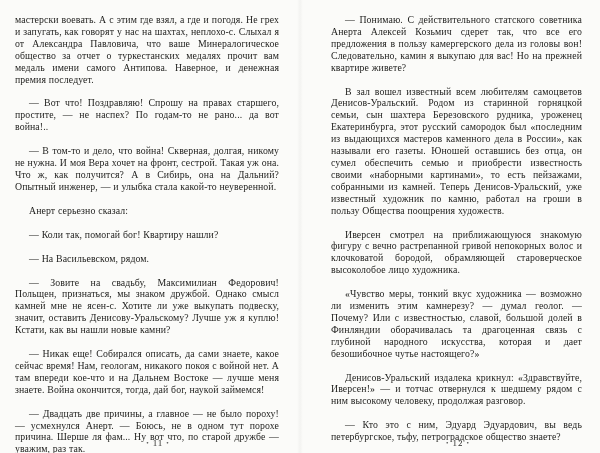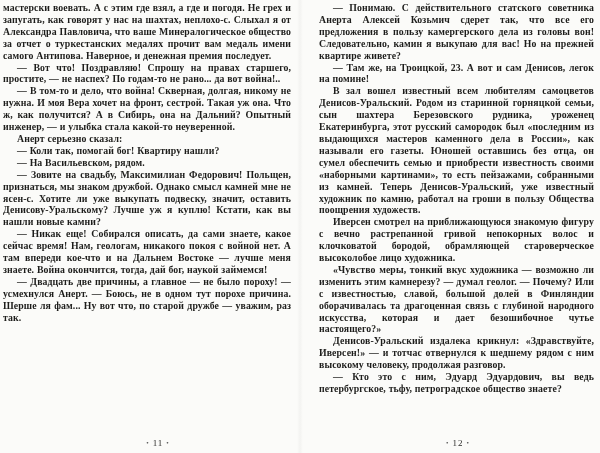--- a/index.html
+++ b/index.html
@@ -29,23 +29,22 @@
   .page.left  { padding: 2px 9px 22px 3px; }
   .page.right { padding: 2px 6px 22px 19px; }
   .pagetext {
     text-align: justify;
     font-size: 9.8px;
     line-height: 11.9px;
     letter-spacing: 0.1px;
     word-spacing: 0.2px;
   }
   .pagetext p {
-    margin: 0;
+    margin: 12px;
     text-indent: 14px;
-    font-weight: bold;
   }
   .pagetext p.noind {
     text-indent: 0;
   }
   .pagenum {
     position: absolute;
     bottom: 5px;
     left: 8px;
     width: 100%;
     text-align: center;
@@ -89,21 +88,20 @@
         <p>— Двадцать две причины, а главное — не было пороху! — усмехнулся Анерт. — Боюсь, не в одном тут порохе причина. Шерше ля фам... Ну вот что, по старой дружбе — уважим, раз так.</p>
       </div>
     <div class="pagenum">
       <span class="orn">•</span><span>11</span><span class="orn">•</span>
     </div>
   </div>
 
   <div class="page right">
     <div class="pagetext">
         <p>— Понимаю. С действительного статского советника Анерта Алексей Козьмич сдерет так, что все его предложения в пользу камергерского дела из головы вон! Следовательно, камин я выкупаю для вас! Но на прежней квартире живете?</p>
-        <p>— Там же, на Троицкой, 23. А вот и сам Денисов, легок на помине!</p>
         <p>В зал вошел известный всем любителям самоцветов Денисов-Уральский. Родом из старинной горняцкой семьи, сын шахтера Березовского рудника, уроженец Екатеринбурга, этот русский самородок был «последним из выдающихся мастеров каменного дела в России», как называли его газеты. Юношей оставшись без отца, он сумел обеспечить семью и приобрести известность своими «наборными картинами», то есть пейзажами, собранными из камней. Теперь Денисов-Уральский, уже известный художник по камню, работал на гроши в пользу Общества поощрения художеств.</p>
         <p>Иверсен смотрел на приближающуюся знакомую фигуру с вечно растрепанной гривой непокорных волос и клочковатой бородой, обрамляющей староверческое высоколобое лицо художника.</p>
         <p>«Чувство меры, тонкий вкус художника — возможно ли изменить этим камнерезу? — думал геолог. — Почему? Или с известностью, славой, большой долей в Финляндии оборачивалась та драгоценная связь с глубиной народного искусства, которая и дает безошибочное чутье настоящего?»</p>
         <p>Денисов-Уральский издалека крикнул: «Здравствуйте, Иверсен!» — и тотчас отвернулся к шедшему рядом с ним высокому человеку, продолжая разговор.</p>
         <p>— Кто это с ним, Эдуард Эдуардович, вы ведь петербургское, тьфу, петроградское общество знаете?</p>
       </div>
     <div class="pagenum">
       <span class="orn">•</span><span>12</span><span class="orn">•</span>
     </div>
   </div>

